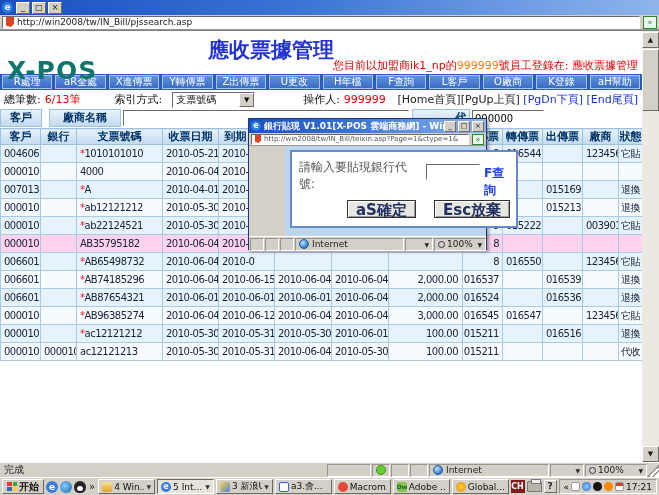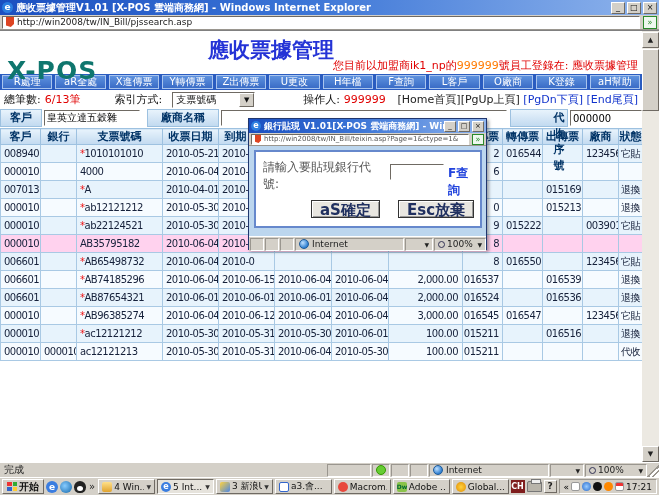--- a/index.html
+++ b/index.html
@@ -98,21 +98,21 @@
   
   .popup { position:absolute; left:248px; top:118px; width:239px; height:132px; z-index:10;
            border:1px solid #20366e; background:#d4d0c8; box-shadow:2px 2px 3px rgba(0,0,0,.35); }
   .popup .titlebar2 { height:14px; background:linear-gradient(90deg,#1b4fc0,#3a74d6 45%,#8fb4ec);
                       display:flex; align-items:center; padding:0 2px; }
   .popup .title-text2 { color:#fff; font-size:9px; font-weight:bold; white-space:nowrap; overflow:hidden; flex:1; }
   .popup .addr2 { height:13px; display:flex; align-items:center; background:#d4d0c8; padding:0 2px;
                   border-bottom:1px solid #9a968f; }
   .popup .addr2 .addr-field { height:11px; }
   .popup .addr2 .addr-url { font-size:7px; color:#555; }
-  .pbody { position:relative; height:90px; background:#bcd6ee; }
+  .pbody { position:relative; height:90px; background:#bcd6ee;margin-left:36px; }
   .ppanel { position:absolute; left:5px; top:4px; width:228px; height:78px; background:#fff;
             border:2px solid #6688cc; }
   .pprompt { position:absolute; left:7px; top:7px; width:120px; font-size:12px; line-height:17px; color:#555; }
   .pinput { position:absolute; left:134px; top:12px; width:54px; height:16px; border:1px solid;
             border-color:#6f6a63 #fff #fff #6f6a63; background:#fff; font-size:11px; }
   .plink { position:absolute; left:192px; top:13px; font-size:12px; font-weight:bold; color:#2244dd; }
   .pbtn { position:absolute; top:48px; height:18px; background:#e8e6e0; border:1px solid #333;
           box-shadow:inset 1px 1px 0 #fff, inset -1px -1px 0 #999; font-size:15px; font-weight:bold;
           color:#203060; padding:0 8px; font-family:"DejaVu Sans", sans-serif; }
   .pbtn.ok { left:55px; } .pbtn.cancel { left:142px; }
@@ -179,21 +179,20 @@
   .d-cal { background:linear-gradient(180deg,#e33 40%,#fff 40%); border:1px solid #999; }
   .clock { font-size:9px; color:#111; }
 </style>
 </head>
 <body>
 
 <div class="screen">
 
   <div class="titlebar">
     <span class="ie-e">e</span>
-    <span class="title-text">應收票據管理V1.01 [X-POS 雲端商務網] - Windows Internet Explorer</span>
     <span class="winbtns">
       <span class="winbtn">_</span>
       <span class="winbtn">□</span>
       <span class="winbtn">×</span>
     </span>
   </div>
 
   <div class="addressbar">
     <div class="addr-field">
       <span class="page-error-icon"></span>
@@ -244,21 +243,20 @@
         </span>
         <span class="navlinks">
           <span class="blk">[Home首頁]</span><span class="blk">[PgUp上頁]</span>
           <span class="blu">[PgDn下頁]</span>
           <span class="blu">[End尾頁]</span>
         </span>
       </div>
 
       <div class="filter-row">
         <span class="flabel w-cust-l">客戶</span>
-        <input class="finput w-cust-i" value="皇英立達五穀雜" style="">
         <span class="flabel w-vend-l">廠商名稱</span>
         <input class="finput w-vend-i" value="" style="">
         <span class="flabel w-seq-l">代收序號</span>
         <input class="finput w-seq-i" value="000000" style="">
       </div>
 
       <table class="bills">
         <colgroup>
           <col style="width:40px">
             <col style="width:36px">
@@ -286,21 +284,21 @@
             <th>金額</th>
             <th>進傳票</th>
             <th>轉傳票</th>
             <th>出傳票</th>
             <th>廠商</th>
             <th>狀態</th>
           </tr>
         </thead>
         <tbody>
             <tr>
-              <td>008940</td>
+              <td>004606</td>
               <td></td>
               <td><span class="star">*</span>1010101010</td>
               <td>2010-05-21</td>
               <td>2010-0</td>
               <td></td>
               <td></td>
               <td></td>
               <td>2</td>
               <td>016544</td>
               <td></td>

